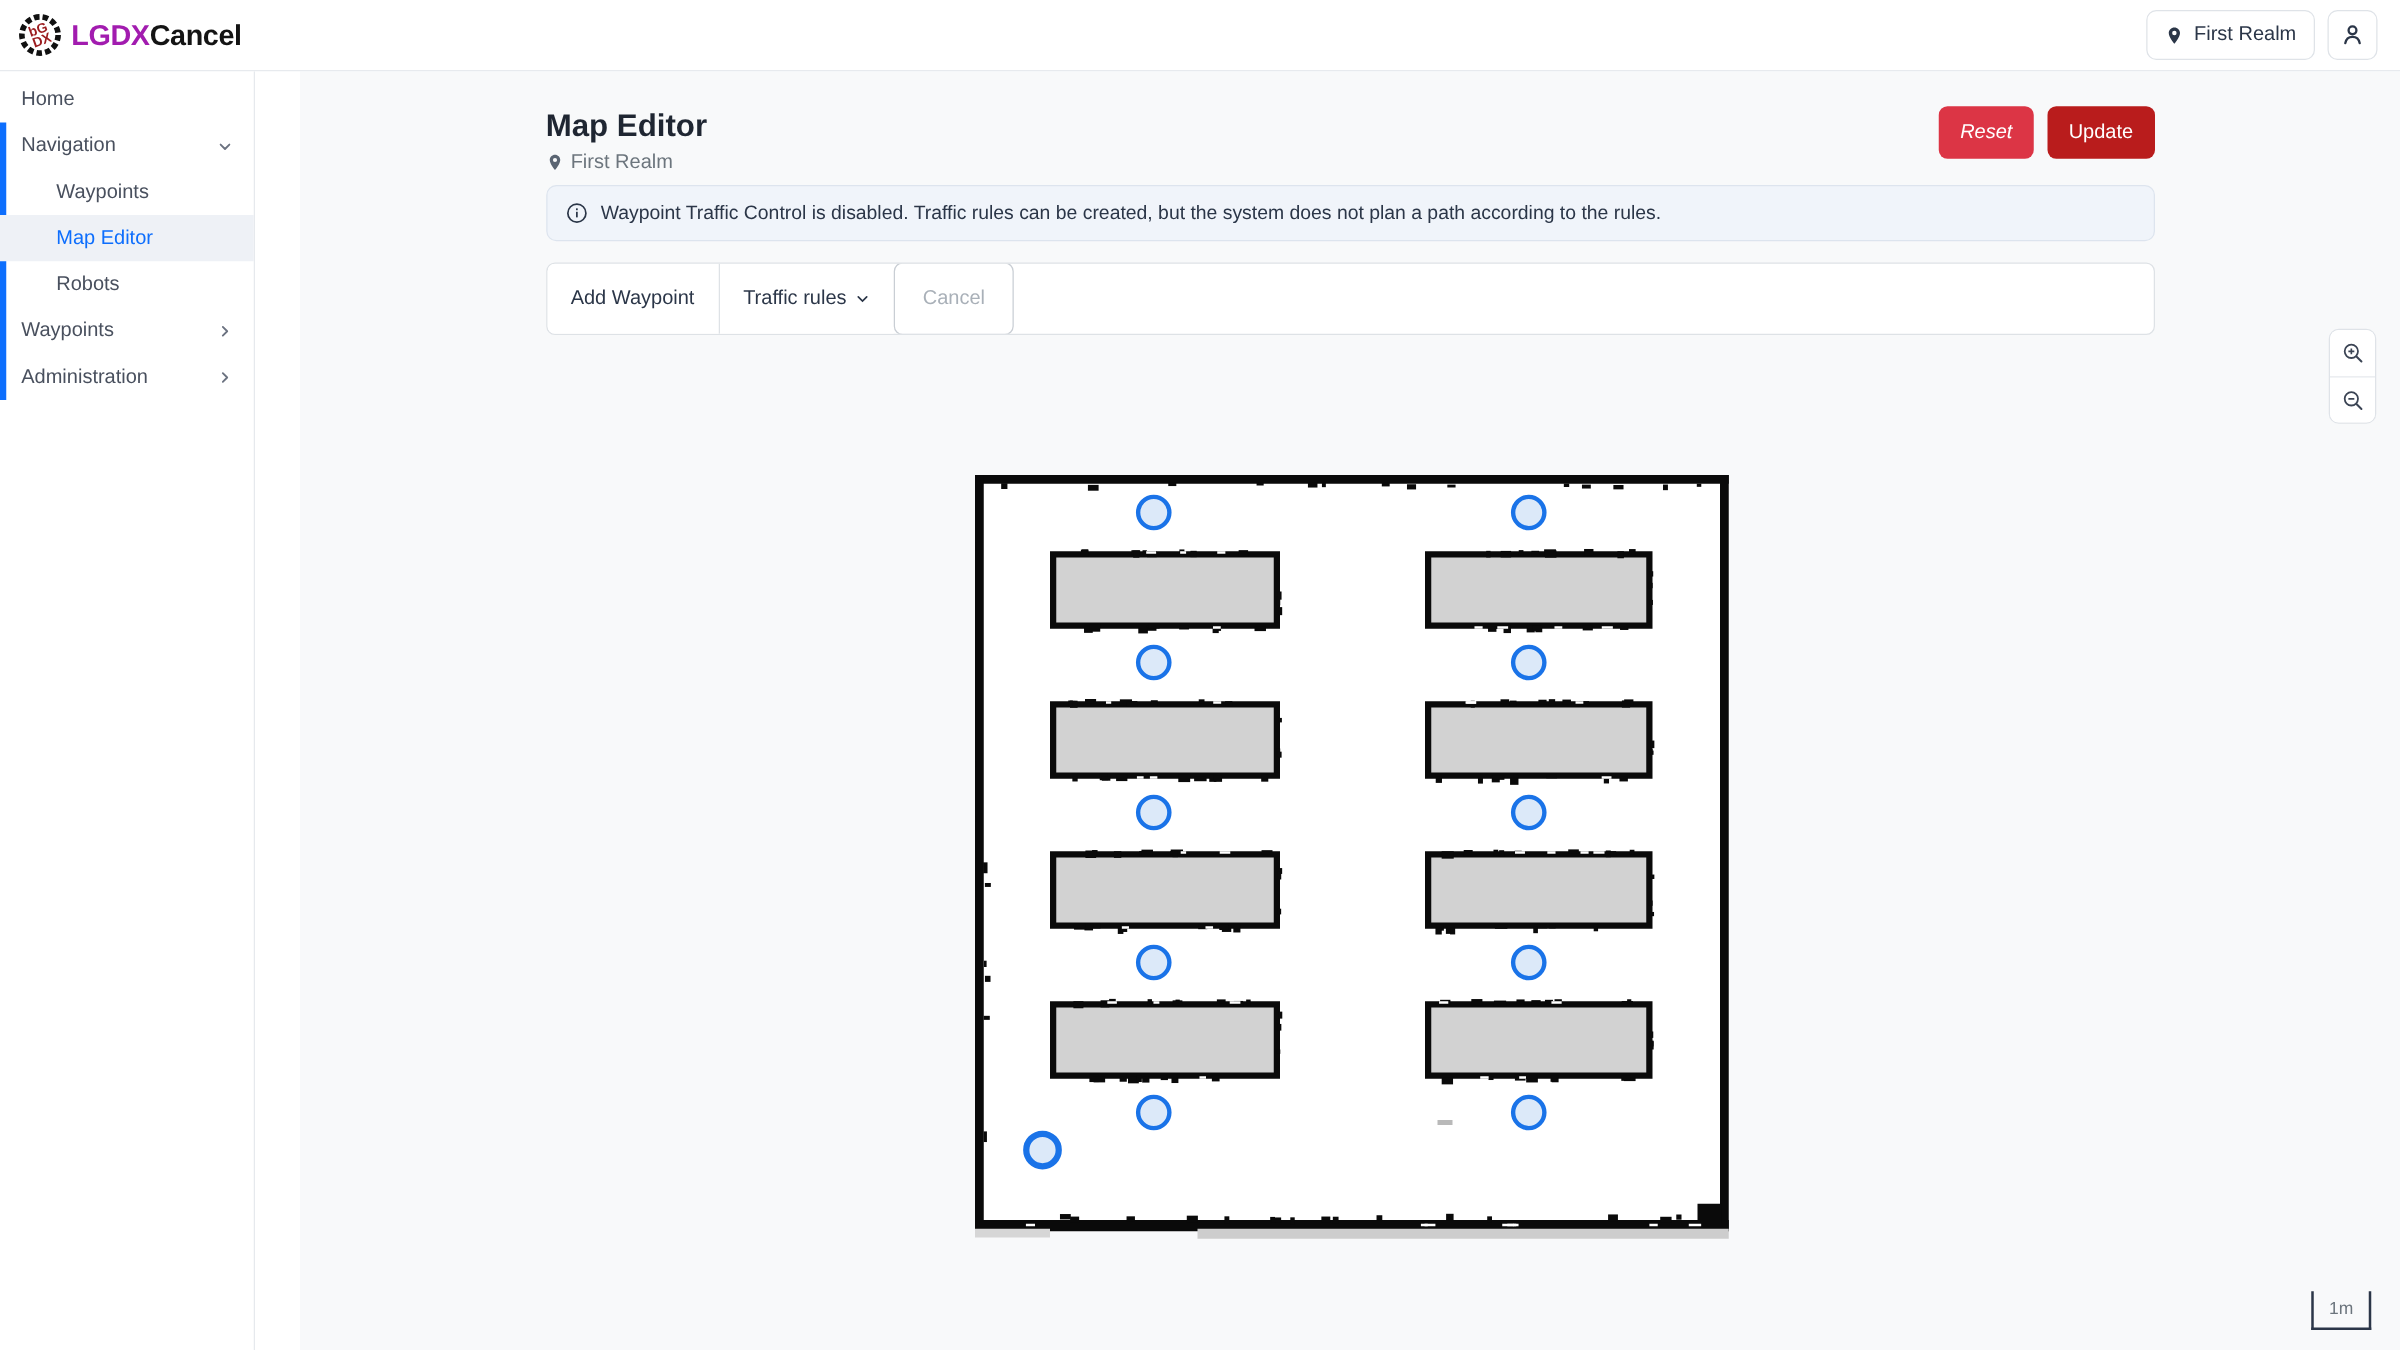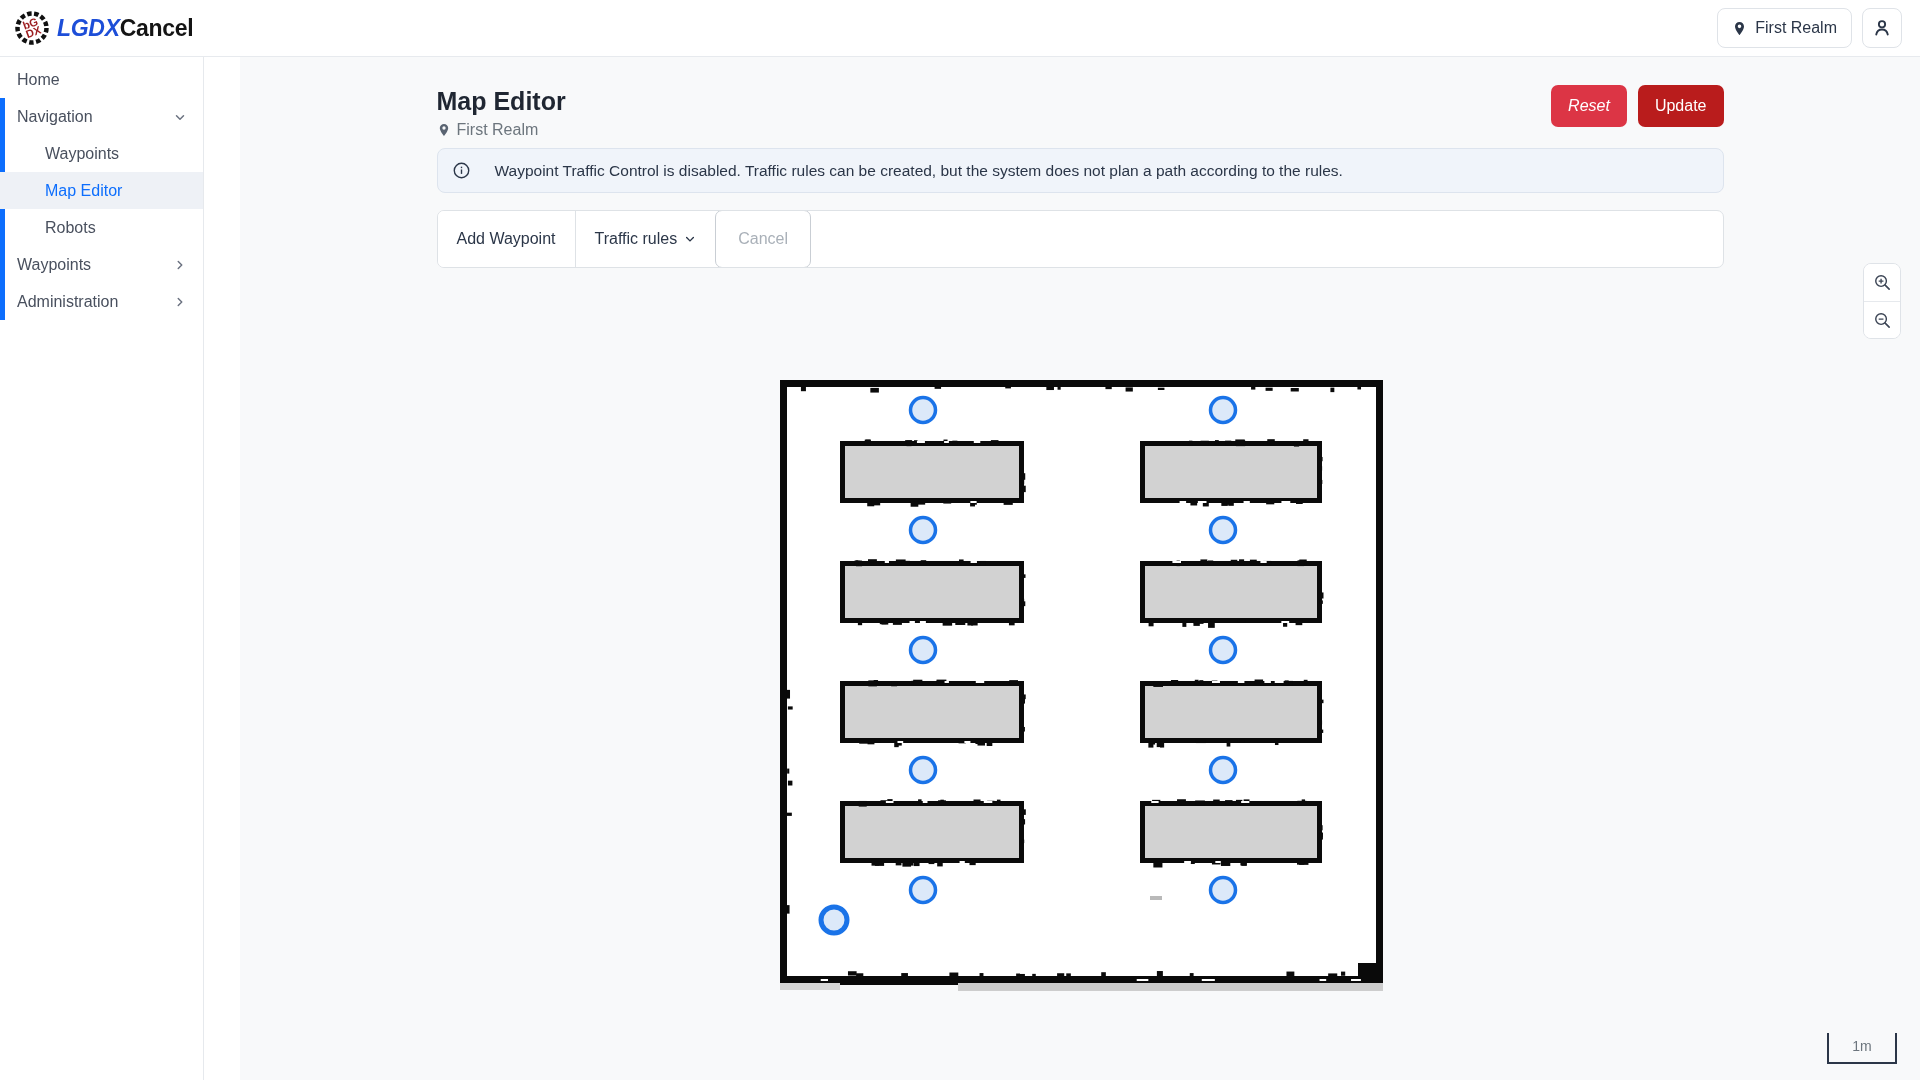--- a/index.html
+++ b/index.html
@@ -6,21 +6,21 @@
   html,body { width:1920px; height:1080px; overflow:hidden; background:#fff;
     font-family:"Liberation Sans", sans-serif; color:#212b36; }
   .page { position:relative; width:1920px; height:1080px; }
 
   
   .navbar { position:absolute; left:0; top:0; width:1920px; height:57px;
     background:#fff; border-bottom:1px solid #e7eaee; display:flex;
     align-items:center; padding:0 18px 0 15px; z-index:30; }
   .brand { display:flex; align-items:center; gap:8px; cursor:pointer; }
   .brand-text { font-size:23px; font-weight:bold; letter-spacing:-0.3px; color:#141414; }
-  .brand-text .red { color:#1d4ed8;font-style:italic; }
+  .brand-text .red { color:#a21caf; }
   .nav-right { margin-left:auto; display:flex; gap:10px; align-items:center; }
   .nav-btn { display:flex; align-items:center; gap:8px; height:40px;
     border:1px solid #dfe3e8; border-radius:8px; background:#fff;
     padding:0 14px; font-size:16px; color:#2b3648; cursor:pointer; }
   .nav-btn.icon-only { width:40px; padding:0; justify-content:center; }
 
   
   .sidebar { position:absolute; left:0; top:57px; width:204px; bottom:0;
     background:#fff; border-right:1px solid #e6e9ed; padding-top:4px; }
   .side-accent { position:absolute; left:0; top:41px; width:5px; height:222px;
@@ -41,42 +41,42 @@
   .page-title { font-size:25px; font-weight:bold; color:#1f2632; line-height:32px; }
   .subtitle { display:flex; align-items:center; gap:6px; margin-top:3px;
     font-size:16px; color:#6c757d; line-height:19px; }
   .header-actions { display:flex; gap:11px; }
   .btn { height:42px; padding:0 17px; border:none; border-radius:7px;
     font-size:16px; color:#fff; cursor:pointer; font-family:inherit; }
   .btn-danger { background:#dc3545;font-style:italic; }
   .btn-primary { background:#b91c1c; }
 
   .alert { margin-top:9px; height:45px; background:#f0f4fa; border:1px solid #dde4ee;
-    border-radius:8px; display:flex; align-items:center; gap:25px; padding:0 15px;
+    border-radius:8px; display:flex; align-items:center; gap:11px; padding:0 15px;
     font-size:15.5px; color:#2b3648; }
 
   .toolbar { margin-top:17px; height:58px; background:#fff; border:1px solid #dee2e6;
     border-radius:7px; display:flex; align-items:stretch; overflow:hidden; }
   .tool-btn { display:flex; align-items:center; gap:7px; padding:0 19px;
     font-size:16px; color:#2b3648; background:#fff; border:none; cursor:pointer;
     font-family:inherit; }
   .tool-sep { width:1px; background:#dee2e6; }
   .tool-btn.cancel { border:1px solid #c9ced4; border-radius:7px; color:#a9b0b8;
     margin:-1px 0; padding:0 22px; cursor:default; }
 
   .canvas { position:relative; height:calc(100% - 190px); }
   .map-svg { position:absolute; left:343px; top:112px; }
 
   .zoom-group { position:absolute; right:19px; top:206px; width:38px;
     border:1px solid #dfe3e8; border-radius:8px; background:#fff; overflow:hidden; }
   .zoom-btn { width:100%; height:37px; display:flex; align-items:center;
     justify-content:center; background:#fff; border:none; cursor:pointer; }
   .zoom-btn + .zoom-btn { border-top:1px solid #e6e9ed; }
 
-  .scale-indicator { position:absolute; right:23px; bottom:16px; width:70px; height:31px;
+  .scale-indicator { position:absolute; right:23px; bottom:16px; width:48px; height:31px;
     border-left:2px solid #2b3648; border-right:2px solid #2b3648;
     border-bottom:2px solid #2b3648; display:flex; align-items:center;
     justify-content:center; }
   .scale-indicator span { font-size:14px; color:#6c757d; padding-bottom:4px; }
 </style>
 </head>
 <body>
 
 <div class="page">
 

